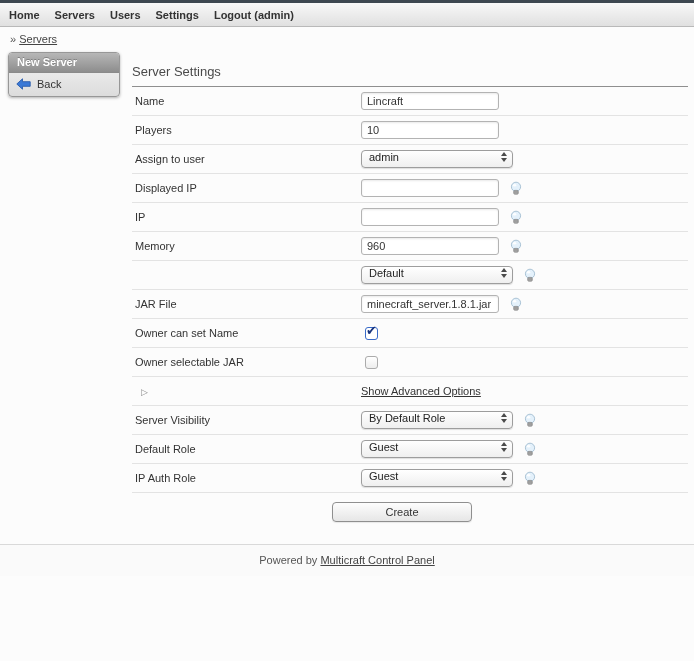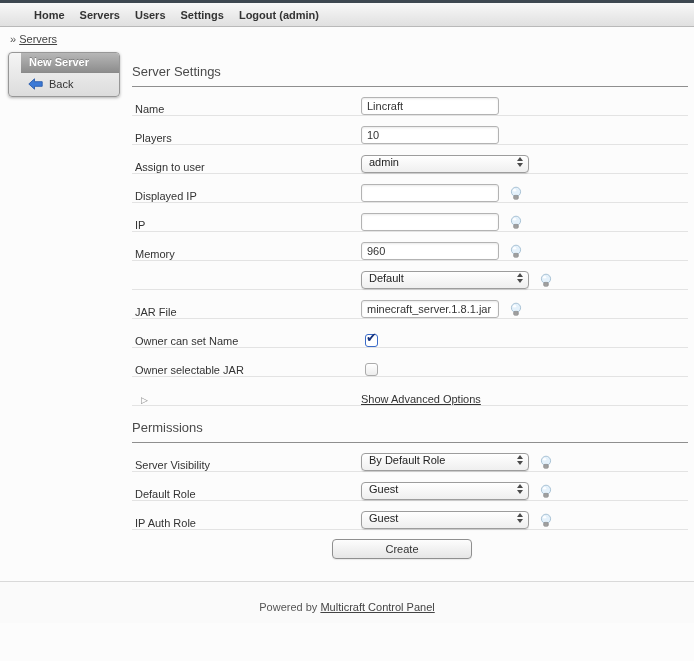--- a/index.html
+++ b/index.html
@@ -9,21 +9,21 @@
     font-size: 11px;
     color: #333;
     background: #fcfcfc;
   }
   .top-border { height: 3px; background: #3d4750; }
   .topnav {
     height: 24px;
     display: flex;
     align-items: center;
     gap: 15px;
-    padding-left: 34px;
+    padding-left: 9px;
     background: linear-gradient(#f8f8f8, #e0e0e0);
     border-bottom: 1px solid #b9b9b9;
   }
   .nav-item {
     font-weight: bold;
     color: #333;
     text-decoration: none;
     cursor: pointer;
   }
   .breadcrumb { padding: 6px 0 3px 10px; color: #555; }
@@ -31,21 +31,20 @@
   .layout { display: flex; align-items: flex-start; }
   .sidebar-col { width: 132px; padding-left: 8px; flex-shrink: 0; }
   .sidebar-box {
     width: 112px;
     margin-top: 4px;
     border: 1px solid #979797;
     border-radius: 4px;
     overflow: hidden;
     box-shadow: 0 1px 3px rgba(0,0,0,0.3);
     background: linear-gradient(#f5f5f5, #dcdcdc);
-    padding-left: 12px;
   }
   .sidebar-header {
     background: linear-gradient(#b7b7b7, #8d8d8d);
     color: #fff;
     font-weight: bold;
     padding: 3px 8px 4px;
     text-shadow: 0 -1px 0 rgba(0,0,0,0.25);
     border-bottom: 1px solid #8a8a8a;
   }
   .sidebar-back {
@@ -60,41 +59,41 @@
     font-size: 13px;
     font-weight: normal;
     color: #4a4a4a;
     margin-top: 16px;
     padding-bottom: 7px;
     border-bottom: 1px solid #8f8f8f;
   }
   h2.perm-title { margin-top: 14px; }
   .form-row {
     display: flex;
-    align-items: flex-end;
+    align-items: center;
     height: 29px;
     border-bottom: 1px solid #e3e3e3;
   }
   .row-label { width: 200px; padding-left: 3px; color: #333; }
   .row-control { display: flex; align-items: center; flex: 1; margin-left: 29px; }
   .tri { color: #8a8a8a; font-size: 9px; padding-left: 6px; }
   input.text-input {
     width: 138px;
     height: 18px;
     border: 1px solid #b3b3b3;
     border-radius: 3px;
     padding: 0 5px;
     font-family: "Liberation Sans", sans-serif;
     font-size: 11px;
     color: #333;
     background: #fff;
     box-shadow: inset 0 1px 2px rgba(0,0,0,0.09);
   }
   .select {
-    width: 168px;
+    width: 152px;
     height: 18px;
     border: 1px solid #9d9d9d;
     border-radius: 4px;
     background: linear-gradient(#ffffff, #efefef);
     box-shadow: 0 1px 1px rgba(0,0,0,0.12);
     display: flex;
     align-items: center;
     padding: 0 5px 4px 7px;
     cursor: pointer;
   }
@@ -132,21 +131,21 @@
     background: linear-gradient(#fdfdfd, #e6e6e6);
     font-family: "Liberation Sans", sans-serif;
     font-size: 11px;
     color: #333;
     cursor: pointer;
     box-shadow: 0 1px 1px rgba(0,0,0,0.08);
   }
   .footer {
     margin-top: 16px;
     border-top: 1px solid #d9d9d9;
-    padding: 19px 0 10px;
+    padding: 9px 0 10px;
     text-align: center;
     color: #555;
     background: #fafafa;
   }
   .footer a { color: #444; text-decoration: underline; cursor: pointer; }
 </style>
 </head>
 <body>
 
 <div class="top-border"></div>
@@ -302,21 +301,20 @@
           </div>
         </div>
         <div class="form-row">
           <div class="row-label"><span class="tri">▷</span></div>
           <div class="row-control">
             <a class="adv-link">Show Advanced Options</a>
           </div>
         </div>
       </div>
 
-    <h2 class="section-title perm-title">Permissions</h2>
     <div id="permissions-rows">
         <div class="form-row">
           <div class="row-label">Server Visibility</div>
           <div class="row-control">
             <div class="select">
               <span class="select-value">By Default Role</span>
               <span class="select-arrows">
                 <i class="tri-up"></i>
                 <i class="tri-down"></i>
               </span>

